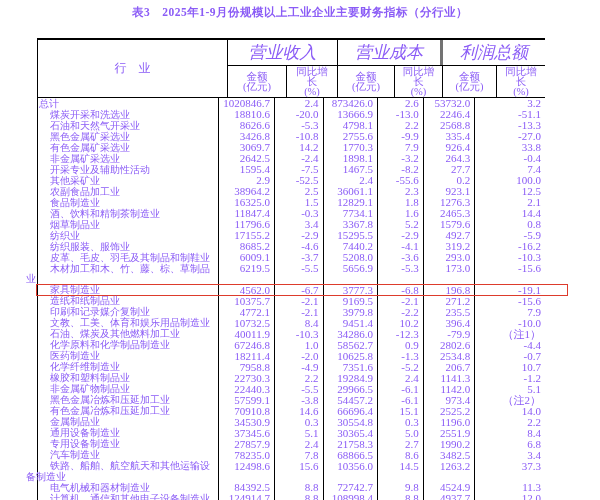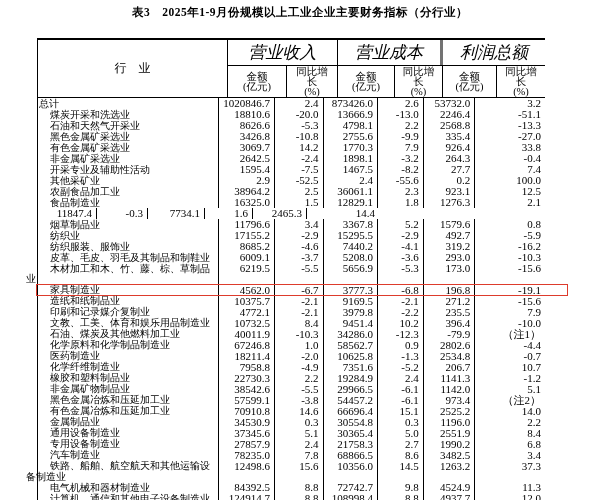--- a/index.html
+++ b/index.html
@@ -3,21 +3,21 @@
 <meta charset="utf-8">
 <style>
   * { margin:0; padding:0; box-sizing:border-box; }
   html,body { background:#ffffff; }
   .page {
     position:relative;
     width:600px; height:500px;
     overflow:hidden;
     background:#fff;
     font-family:"Liberation Serif","DejaVu Serif",serif;
-    color:#000000;
+    color:#8b5cf6;
   }
   .title {
     text-align:center;
     font-size:11.5px;
     font-weight:bold;
     padding-top:5px;
     letter-spacing:0.5px;
   }
   .tablewrap {
     position:absolute;
@@ -212,20 +212,21 @@
         <div class="row">
           <div class="c ind">食品制造业</div>
           <div class="c n n0">16325.0</div>
           <div class="c n n1">1.5</div>
           <div class="c n n2">12829.1</div>
           <div class="c n n3">1.8</div>
           <div class="c n n4">1276.3</div>
           <div class="c n n5">2.1</div>
         </div>
         <div class="row">
+          <div class="c ind">酒、饮料和精制茶制造业</div>
           <div class="c n n0">11847.4</div>
           <div class="c n n1">-0.3</div>
           <div class="c n n2">7734.1</div>
           <div class="c n n3">1.6</div>
           <div class="c n n4">2465.3</div>
           <div class="c n n5">14.4</div>
         </div>
         <div class="row">
           <div class="c ind">烟草制品业</div>
           <div class="c n n0">11796.6</div>
@@ -348,21 +349,21 @@
           <div class="c ind">橡胶和塑料制品业</div>
           <div class="c n n0">22730.3</div>
           <div class="c n n1">2.2</div>
           <div class="c n n2">19284.9</div>
           <div class="c n n3">2.4</div>
           <div class="c n n4">1141.3</div>
           <div class="c n n5">-1.2</div>
         </div>
         <div class="row">
           <div class="c ind">非金属矿物制品业</div>
-          <div class="c n n0">38542.6</div>
+          <div class="c n n0">22440.3</div>
           <div class="c n n1">-5.5</div>
           <div class="c n n2">29966.5</div>
           <div class="c n n3">-6.1</div>
           <div class="c n n4">1142.0</div>
           <div class="c n n5">5.1</div>
         </div>
         <div class="row">
           <div class="c ind">黑色金属冶炼和压延加工业</div>
           <div class="c n n0">57599.1</div>
           <div class="c n n1">-3.8</div>

